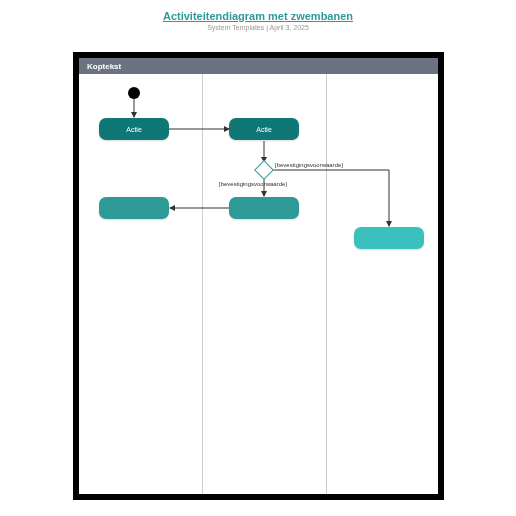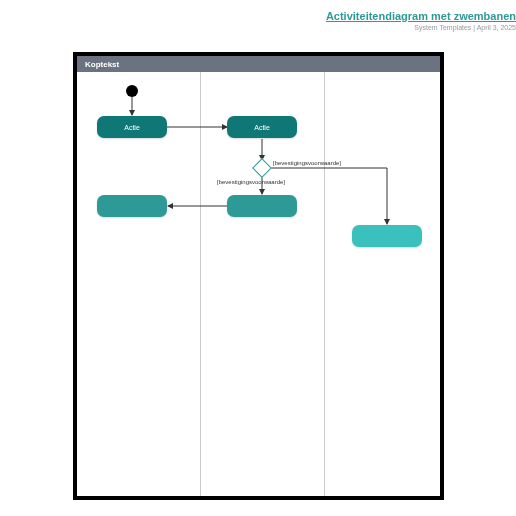--- a/index.html
+++ b/index.html
@@ -5,41 +5,41 @@
   * { box-sizing: border-box; margin: 0; padding: 0; }
   body {
     width: 516px;
     height: 516px;
     background: #fff;
     font-family: Arial, sans-serif;
     position: relative;
     overflow: hidden;
   }
   .title-block {
-    text-align: right;
+    text-align: center;
     padding-top: 10px;
   }
   .title {
     font-size: 11px;
     font-weight: bold;
     color: #2e9a97;
     text-decoration: underline;
   }
   .subtitle {
     font-size: 7px;
     color: #999;
     margin-top: 2px;
   }
   .canvas {
     position: absolute;
     top: 52px;
     left: 73px;
     width: 371px;
     height: 448px;
-    border: 4px solid #000000;
+    border: 6px solid #000000;
     text-align: right;
   }
   .swimlane-header {
     position: absolute;
     top: 0;
     left: 0;
     right: 0;
     height: 16px;
     background: #6b7280;
     color: #fff;

